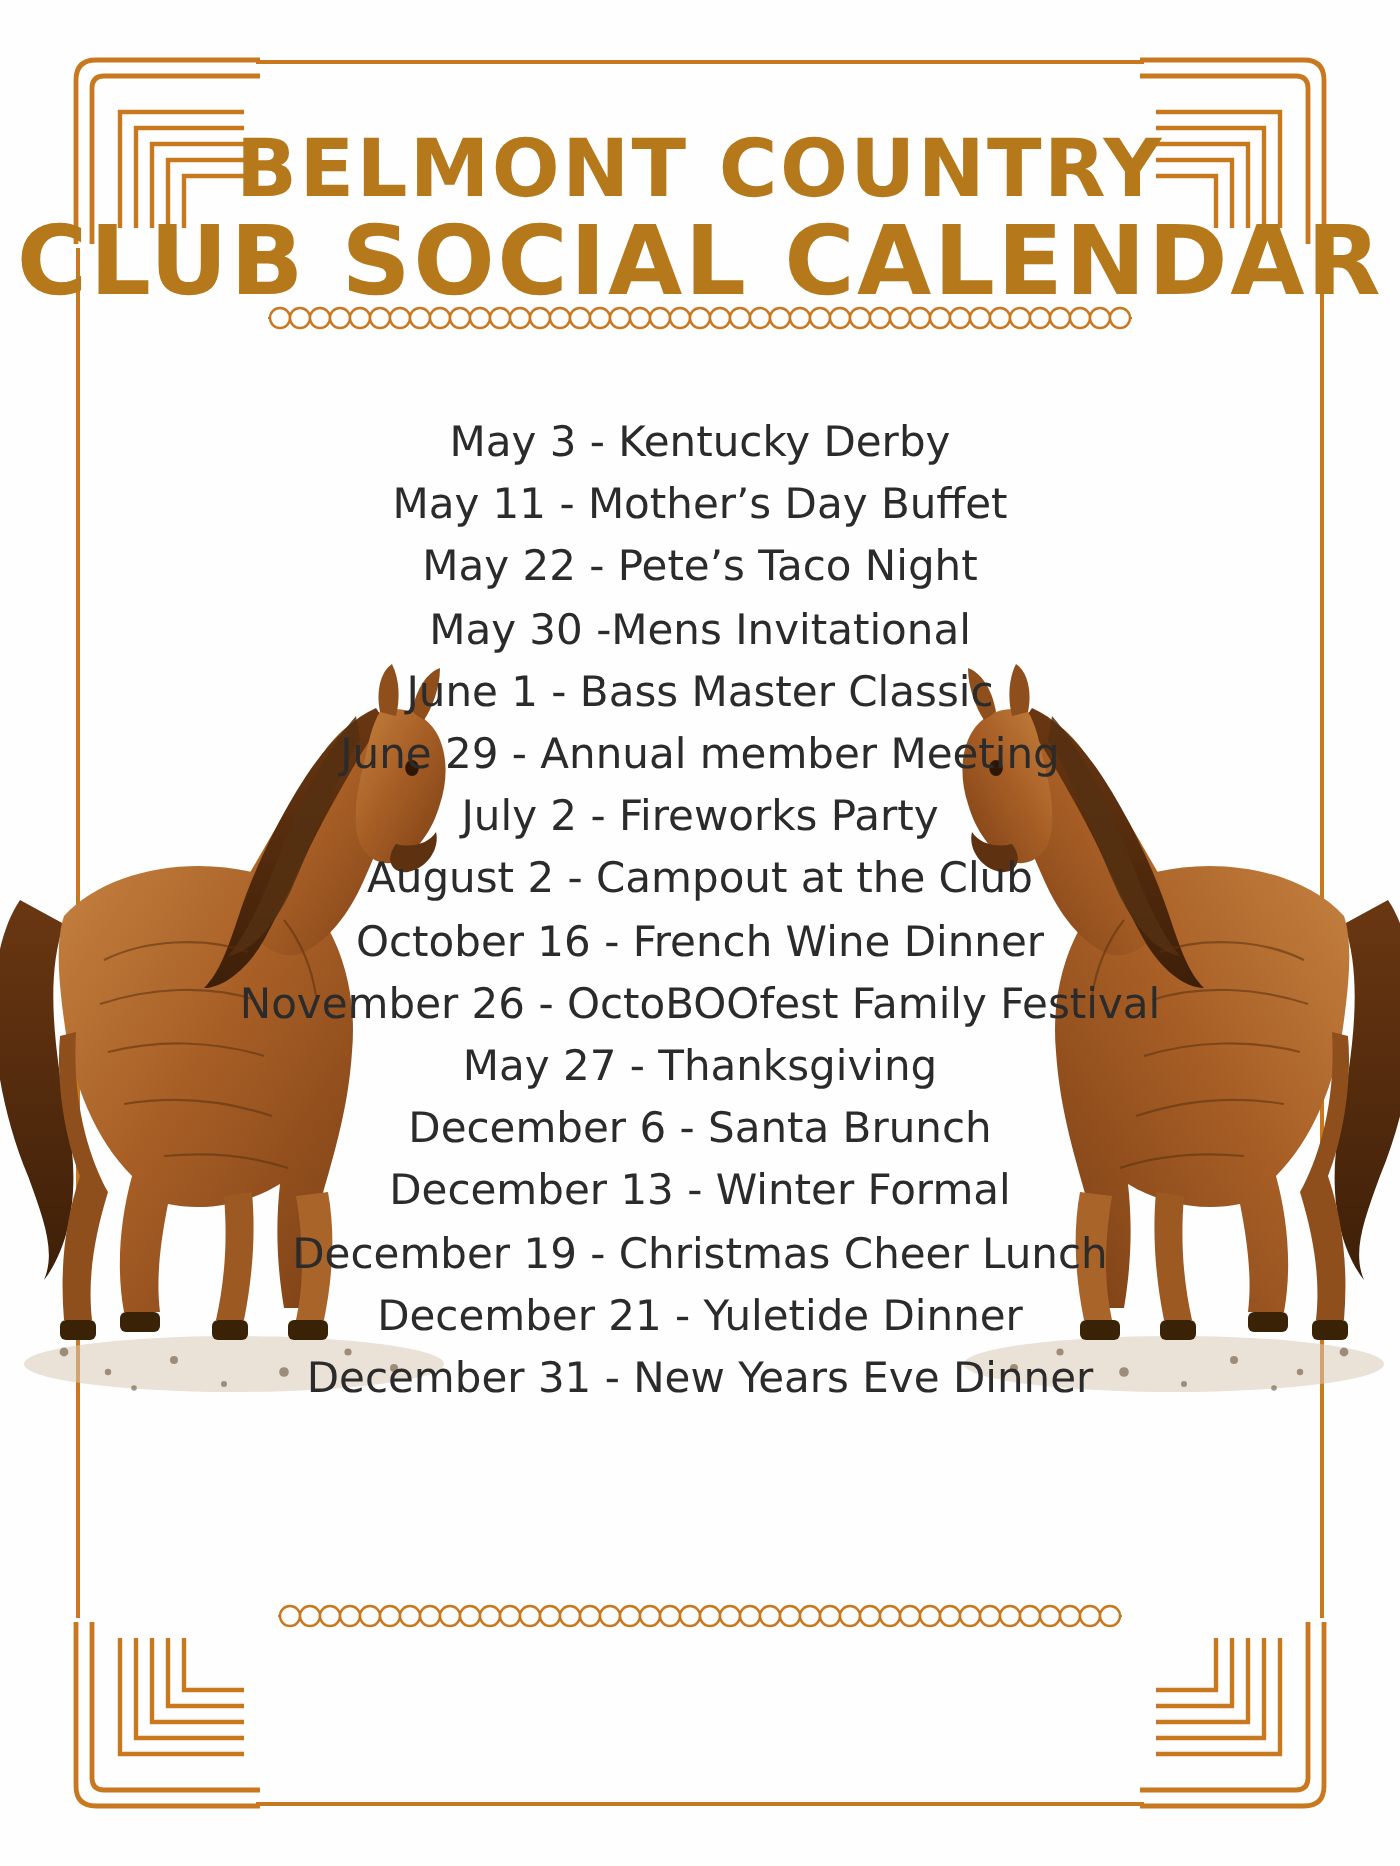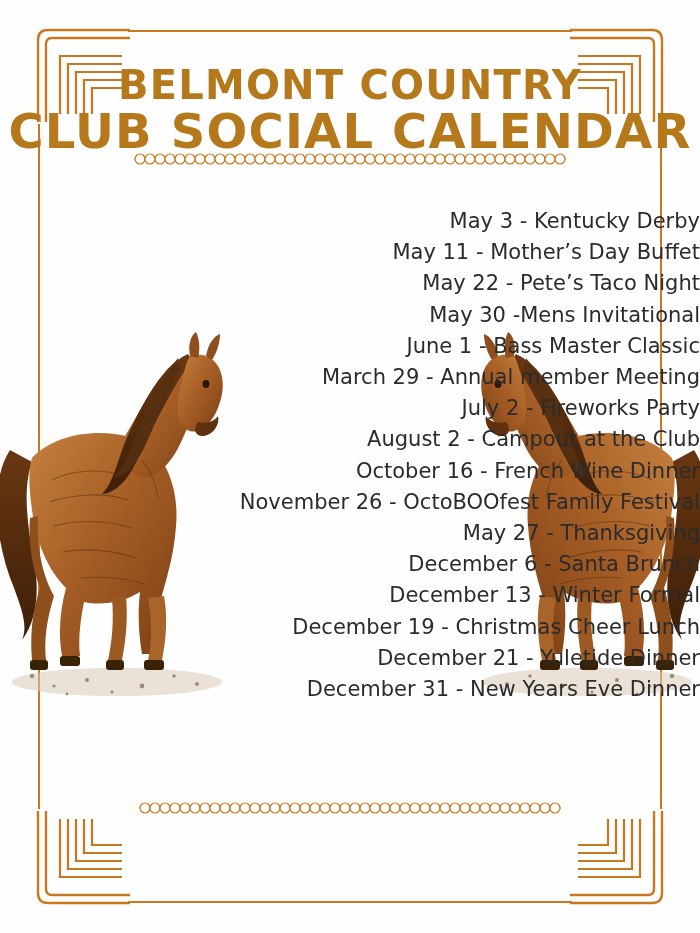--- a/index.html
+++ b/index.html
@@ -74,21 +74,21 @@
   }
   .chain-top { top: 152px; }
   .chain-bottom { bottom: 118px; width: 430px; }
 
   
   .events {
     position: absolute;
     top: 206px;
     left: 0;
     width: 700px;
-    text-align: right;
+    text-align: center;
     z-index: 4;
   }
   .event-item {
     font-family: "DejaVu Sans", sans-serif;
     font-size: 21px;
     line-height: 31.2px;
     color: #2b2b2b;
     white-space: nowrap;
   }
 
@@ -393,21 +393,21 @@
       </g>
     </svg>
   </div>
 
   <div class="events">
     <div class="event-item">May 3 - Kentucky Derby</div>
     <div class="event-item">May 11 - Mother’s Day Buffet</div>
     <div class="event-item">May 22 - Pete’s Taco Night</div>
     <div class="event-item">May 30  -Mens Invitational</div>
     <div class="event-item">June 1 - Bass Master Classic</div>
-    <div class="event-item">March 29 - Annual member Meeting</div>
+    <div class="event-item">June 29 - Annual member Meeting</div>
     <div class="event-item">July 2 - Fireworks Party</div>
     <div class="event-item">August 2 - Campout at the Club</div>
     <div class="event-item">October 16 - French Wine Dinner</div>
     <div class="event-item">November 26 - OctoBOOfest Family Festival</div>
     <div class="event-item">May 27 - Thanksgiving</div>
     <div class="event-item">December 6 - Santa Brunch</div>
     <div class="event-item">December 13 - Winter Formal</div>
     <div class="event-item">December 19 - Christmas Cheer Lunch</div>
     <div class="event-item">December 21 - Yuletide Dinner</div>
     <div class="event-item">December 31 - New Years Eve Dinner</div>

